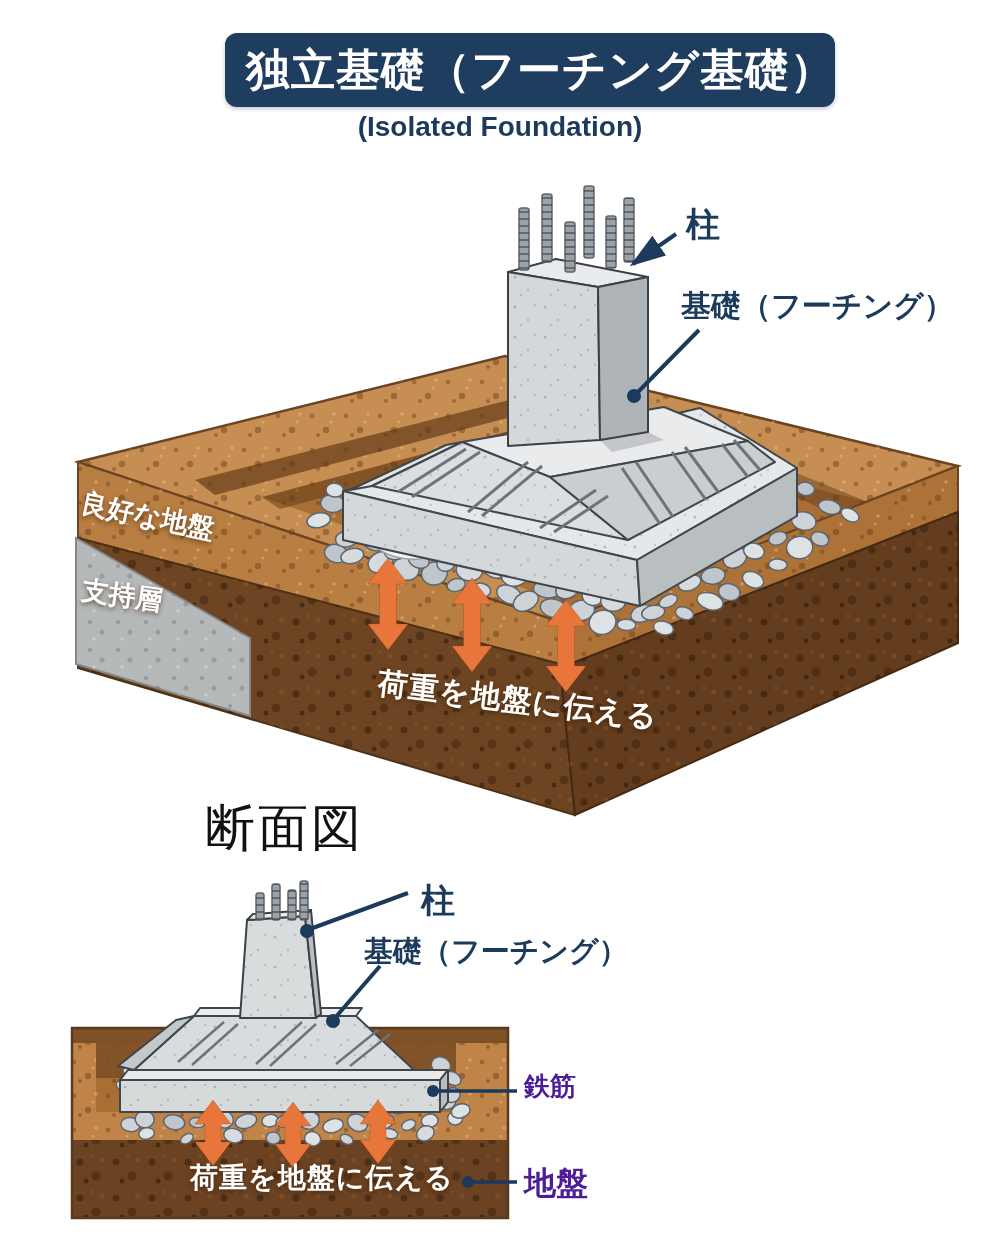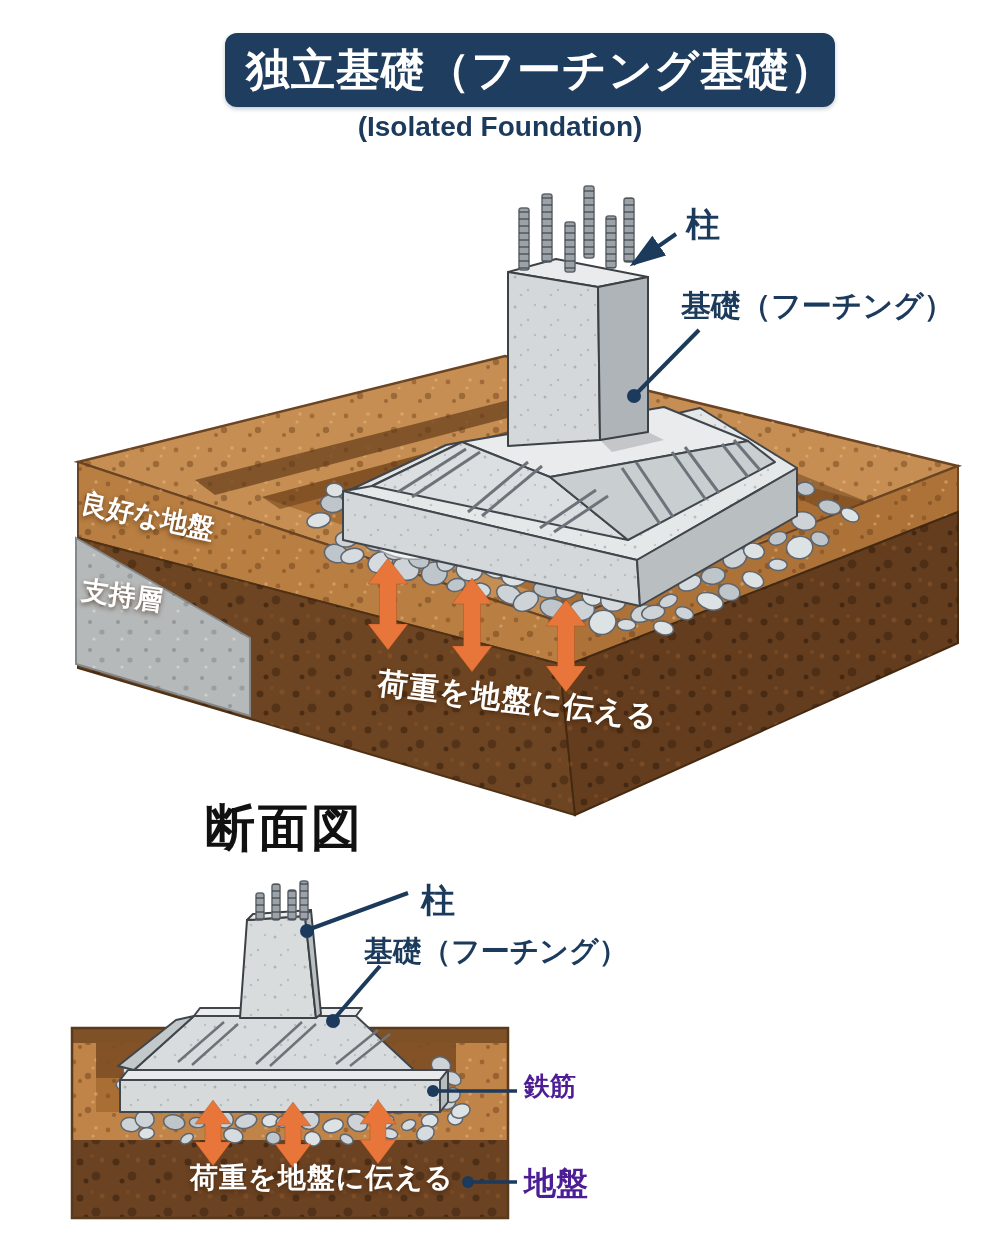--- a/index.html
+++ b/index.html
@@ -10,21 +10,21 @@
   .navy{color:#1b3a5c;font-weight:600;}
   .white-lbl{color:#ffffff;font-weight:700;text-shadow:0 2px 5px rgba(60,30,5,.65);}
   .black-lbl{color:#4c1d95;font-weight:600;}
   #title-banner{position:absolute;left:225px;top:33px;width:610px;height:74px;
     background:#1f3d5e;border-radius:12px;display:flex;align-items:center;justify-content:flex-end;
     box-shadow:0 2px 4px rgba(20,40,70,.25);}
   #title-banner span{color:#ffffff;font-size:44px;font-weight:700;letter-spacing:1px;}
   #subtitle{position:absolute;left:0;top:111px;width:1000px;text-align:center;
     color:#1c3a5c;font-size:28px;font-weight:700;}
   #section-heading{position:absolute;left:205px;top:795px;color:#111;font-size:50px;
-    font-weight:700;letter-spacing:3px;}
+    font-weight:400;letter-spacing:3px;}
 </style>
 </head>
 <body>
 
 <div id="page">
 
 <svg id="scene" width="1000" height="1240" viewBox="0 0 1000 1240">
   <defs>
     <pattern id="pTan" width="34" height="34" patternUnits="userSpaceOnUse">
       <circle cx="6" cy="8" r="2.4" fill="rgba(120,72,30,.5)"></circle>

